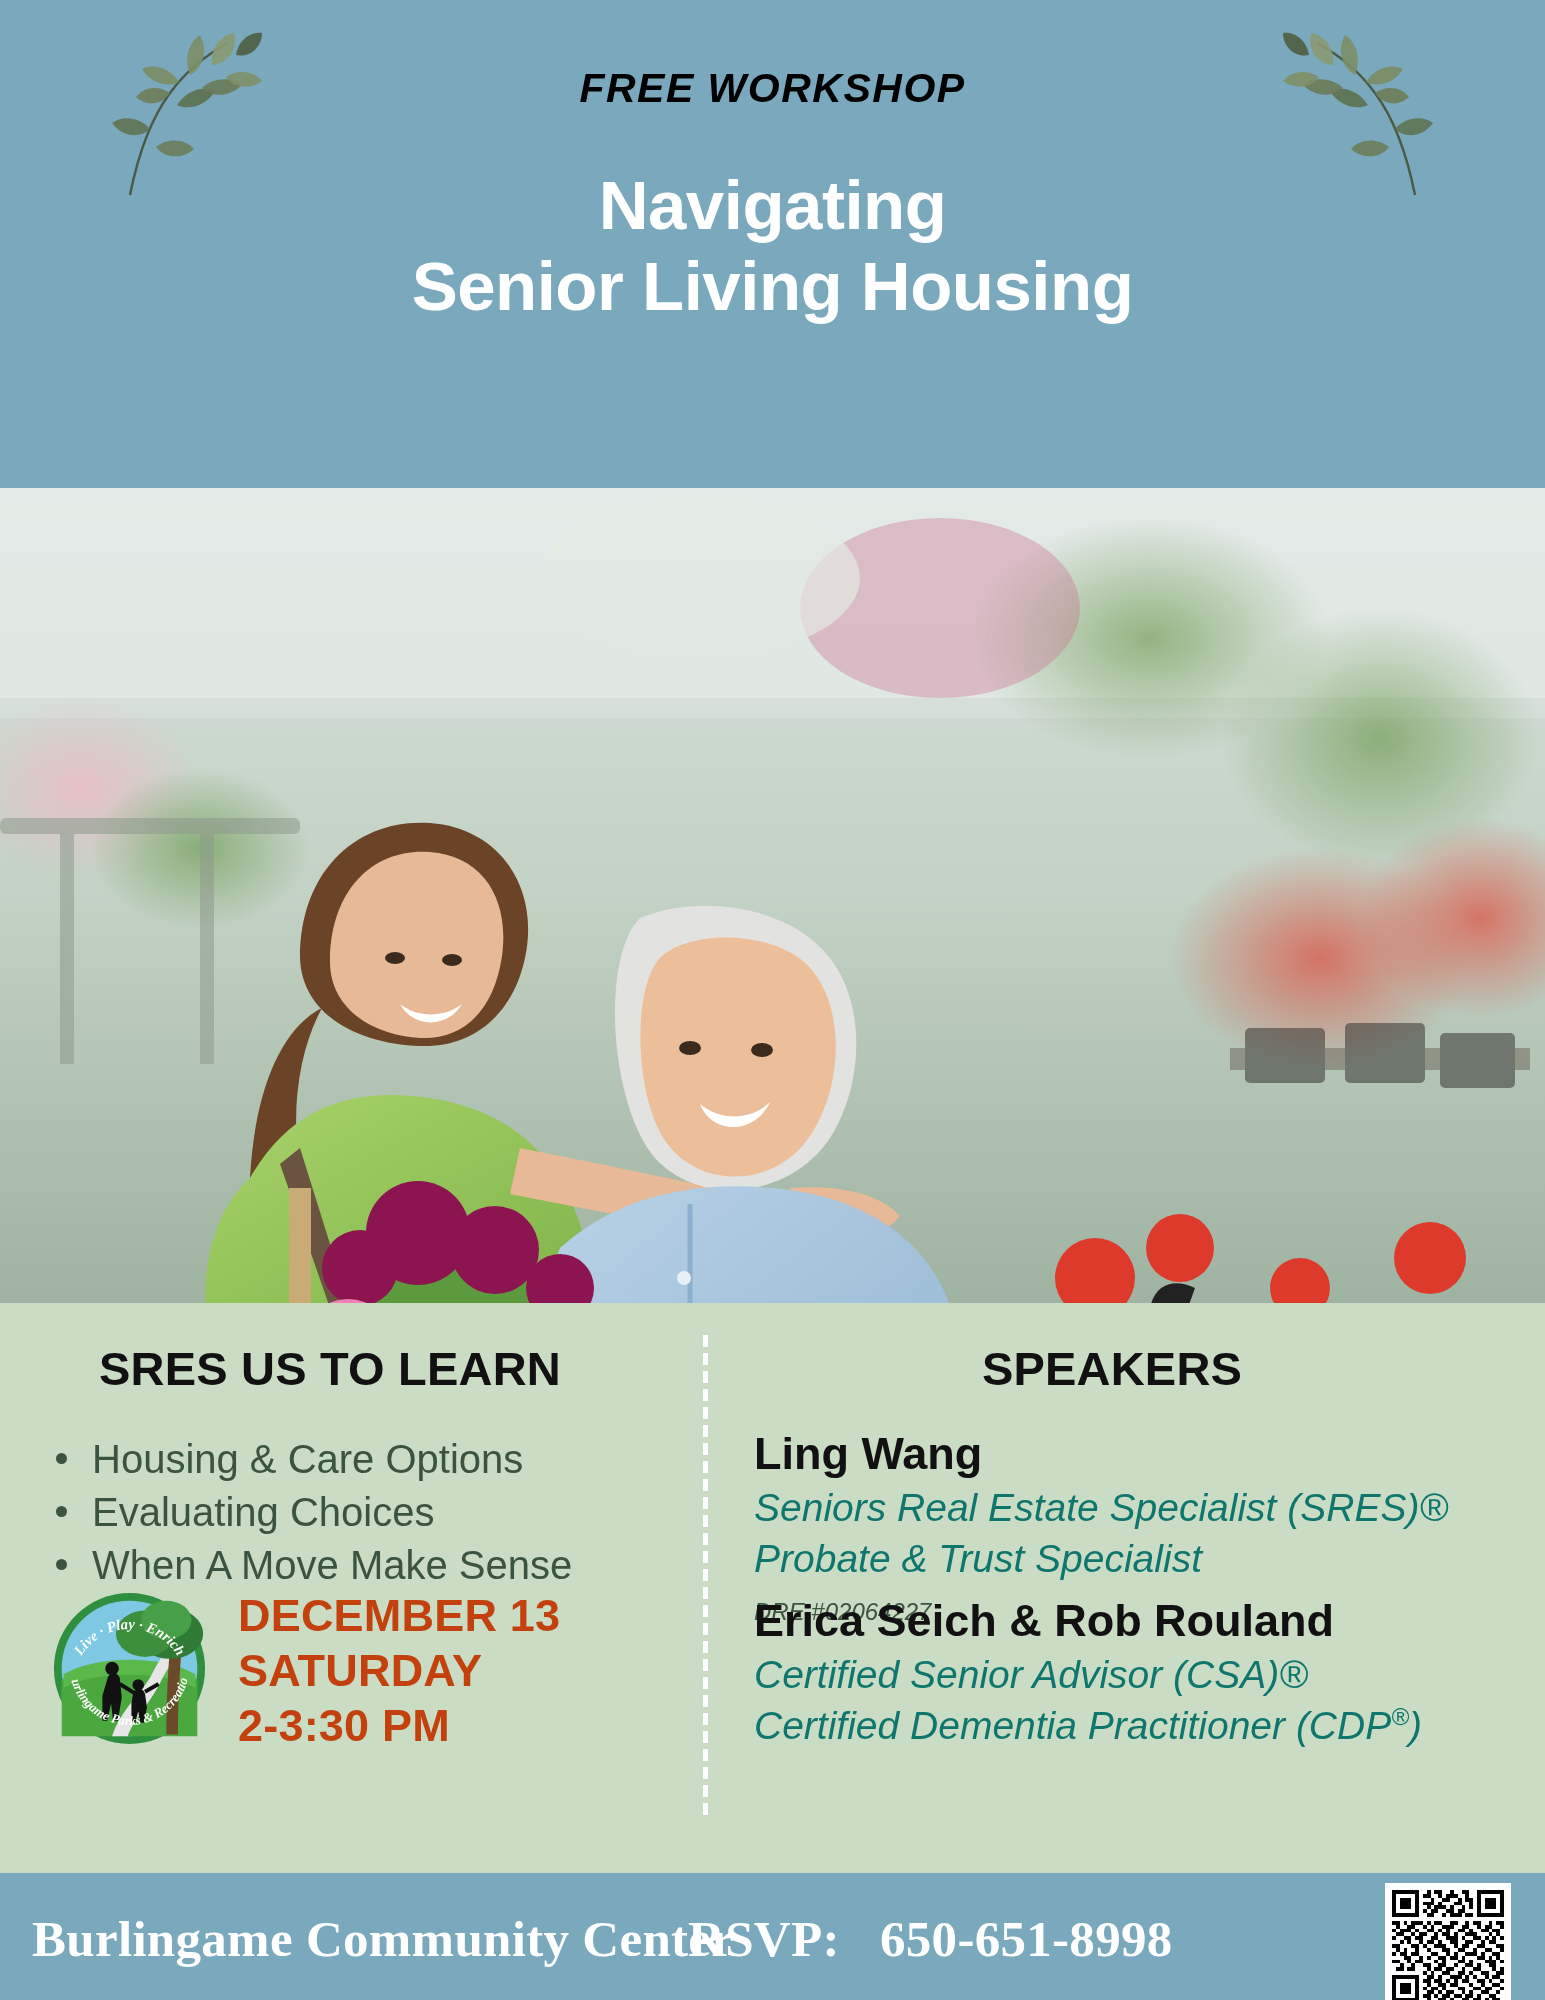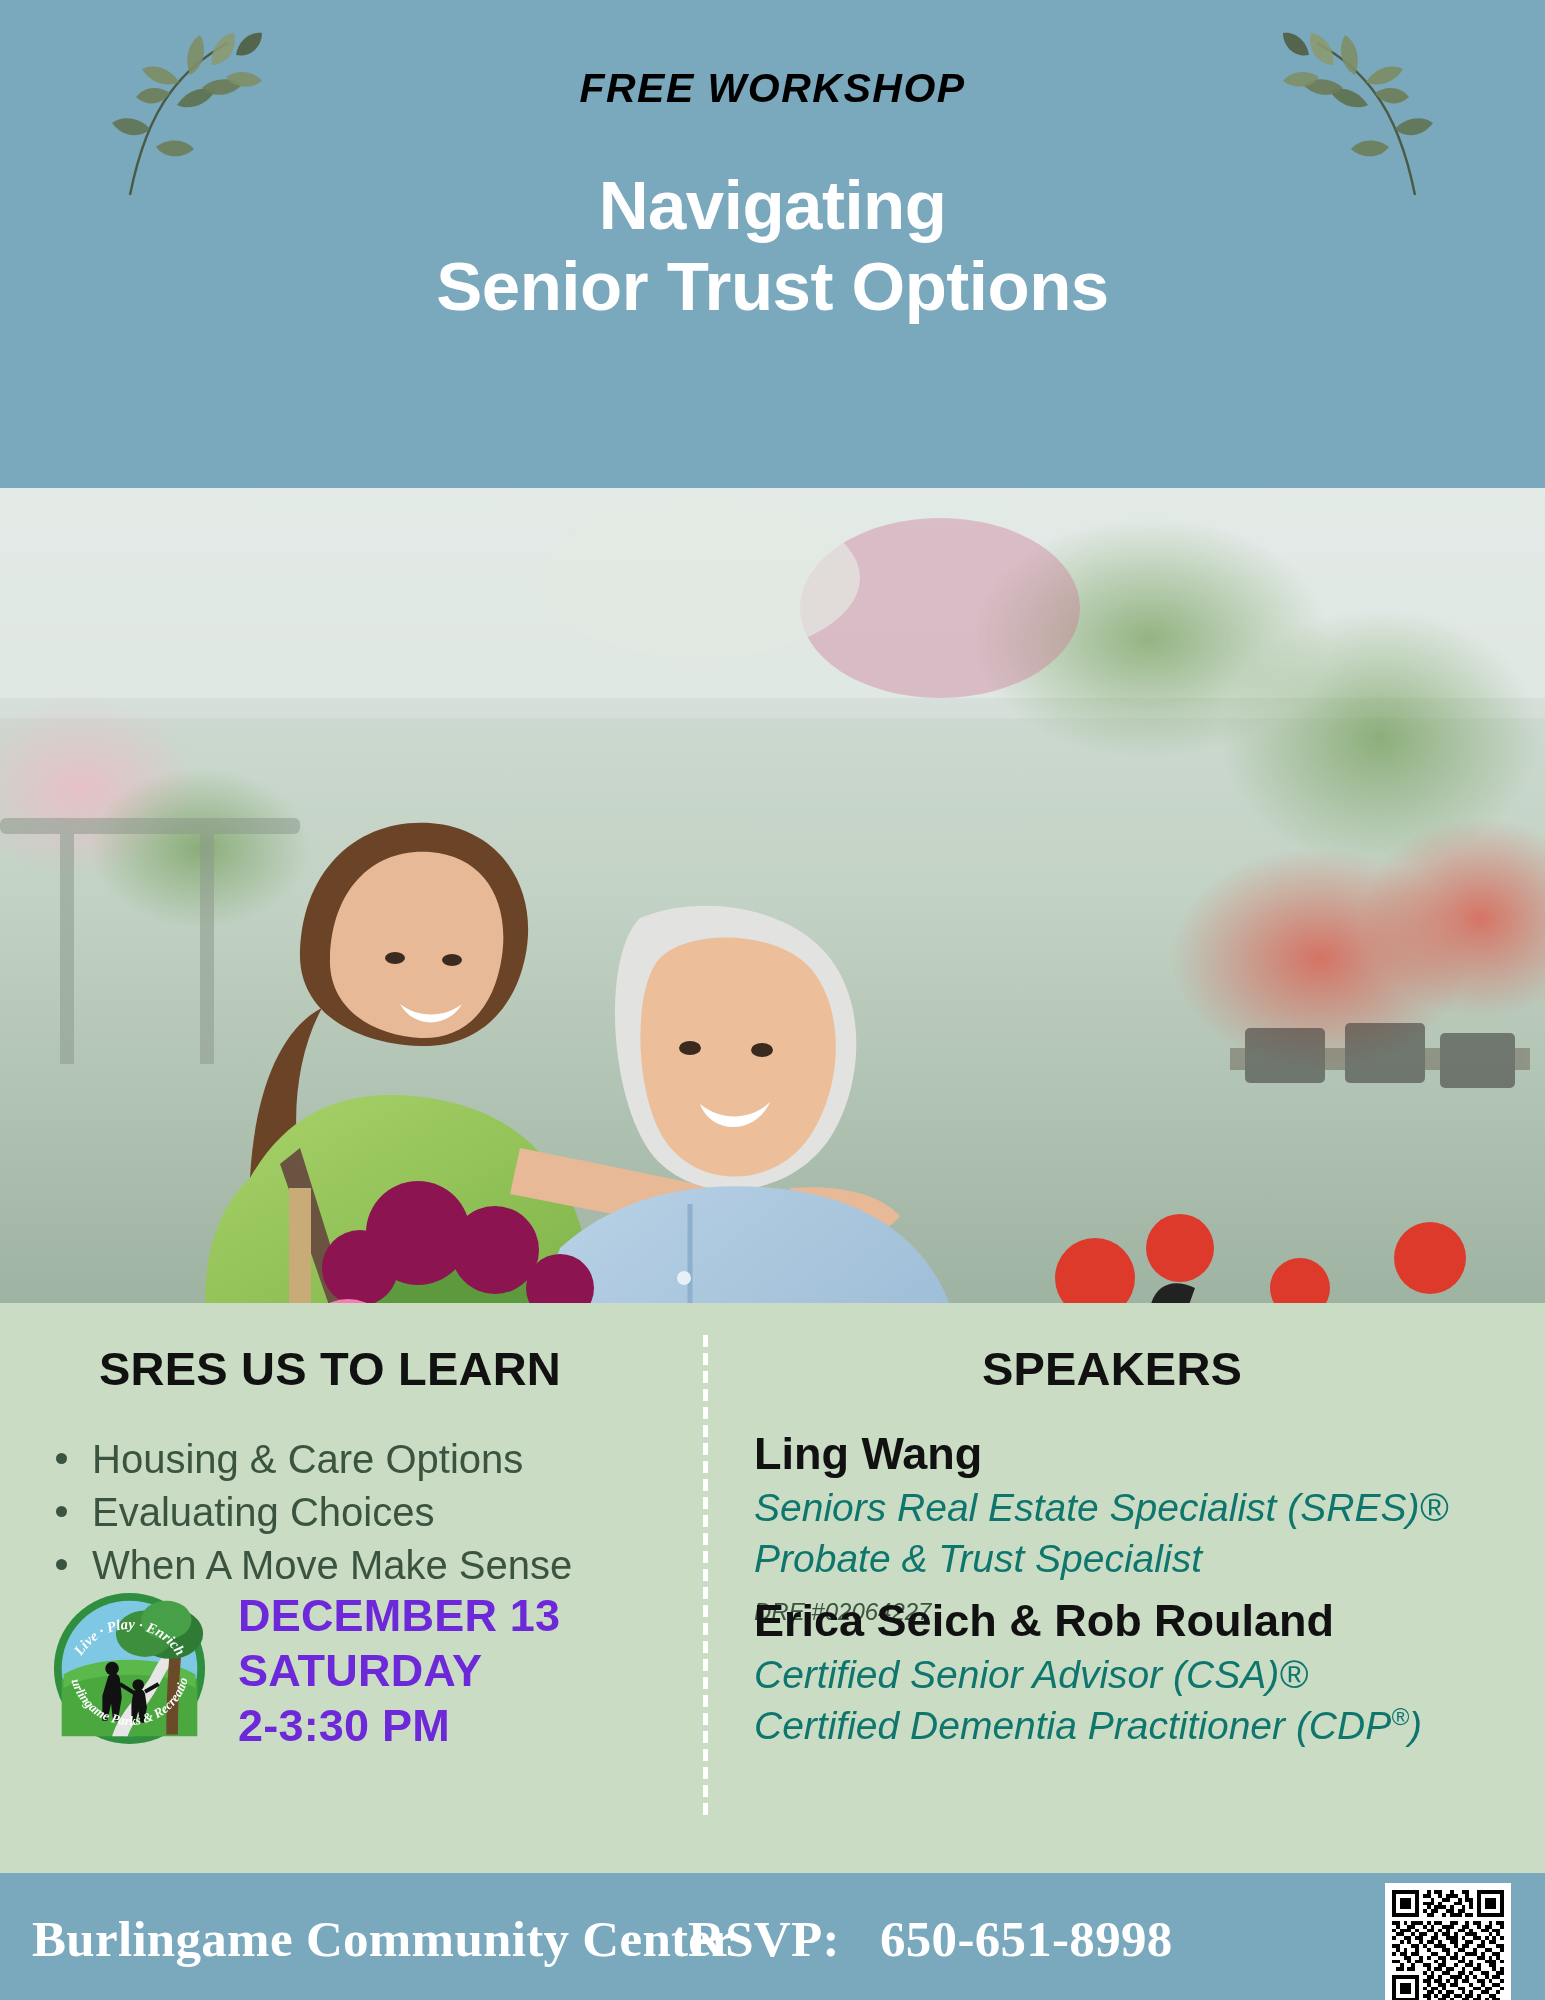--- a/index.html
+++ b/index.html
@@ -72,21 +72,21 @@
     padding-left:42px;
   }
   .bullets li::before {
     content:""; position:absolute; left:6px; top:20px;
     width:11px; height:11px; border-radius:50%; background:#3B5440;
   }
   .logo-pos { position:absolute; left:52px; top:288px; width:155px; height:155px; }
 
   .datebox {
     position:absolute; left:238px; top:286px; width:420px;
-    font-size:45px; font-weight:700; color:#6d28d9; line-height:1.22;
+    font-size:45px; font-weight:700; color:#c2410c; line-height:1.22;
     letter-spacing:0.2px;
   }
 
   
   .spk { position:absolute; left:42px; width:800px; }
   .spk1 { top:125px; }
   .spk2 { top:292px; }
   .spk-name {
     font-size:45px; font-weight:700; color:#111111; line-height:1.15;
   }
@@ -157,21 +157,21 @@
       <path d="M134 40 C132 24 142 10 156 8 C160 24 150 39 134 40Z" fill="#8b9a70" opacity=".88"></path>
       <path d="M148 52 C160 44 176 46 184 56 C172 65 155 63 148 52Z" fill="#7e8f67" opacity=".9"></path>
       <path d="M158 30 C160 16 172 6 184 8 C184 22 172 33 158 30Z" fill="#4f5f43" opacity=".92"></path>
       <path d="M72 104 C62 92 44 90 34 98 C44 112 62 114 72 104Z" fill="#5f7353" opacity=".9"></path>
       <path d="M78 122 C90 112 108 114 116 124 C104 135 86 133 78 122Z" fill="#6b7d59" opacity=".9"></path>
     </svg>
 
     <div class="eyebrow">FREE WORKSHOP</div>
     <div class="title-wrap">
       <div class="title-line">Navigating</div>
-      <div class="title-line">Senior Trust Options</div>
+      <div class="title-line">Senior Living Housing</div>
     </div>
   </div>
 
   <div class="photo">
     <svg viewBox="0 0 1545 815" preserveAspectRatio="none">
       <defs>
         <linearGradient id="bgA" x1="0" y1="0" x2="0" y2="1">
           <stop offset="0" stop-color="#d9e2dd"></stop>
             <stop offset="0.5" stop-color="#c2d2c4"></stop>
             <stop offset="1" stop-color="#9fb3a2"></stop>

